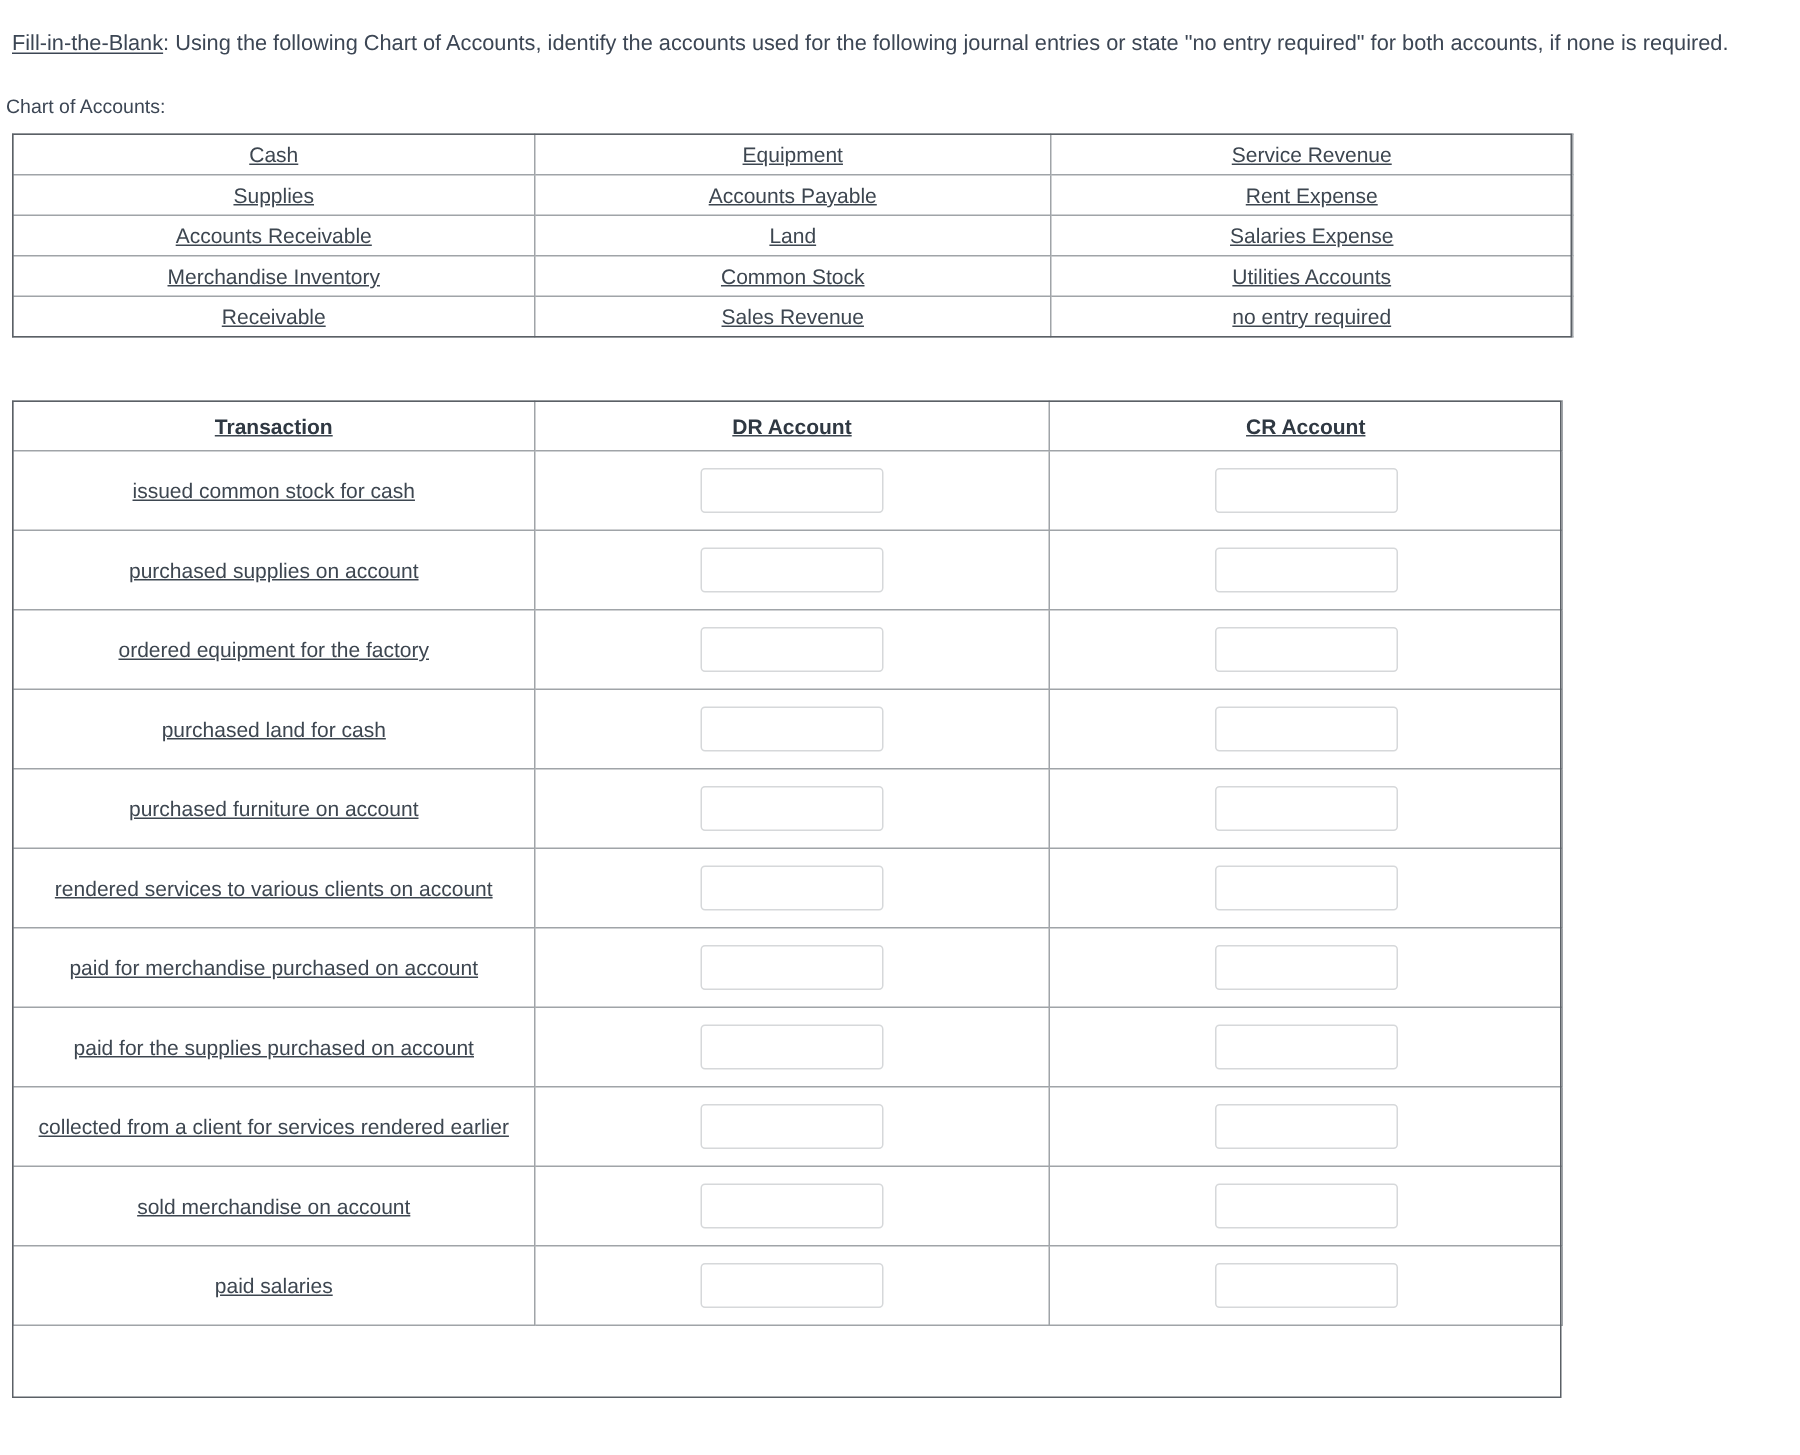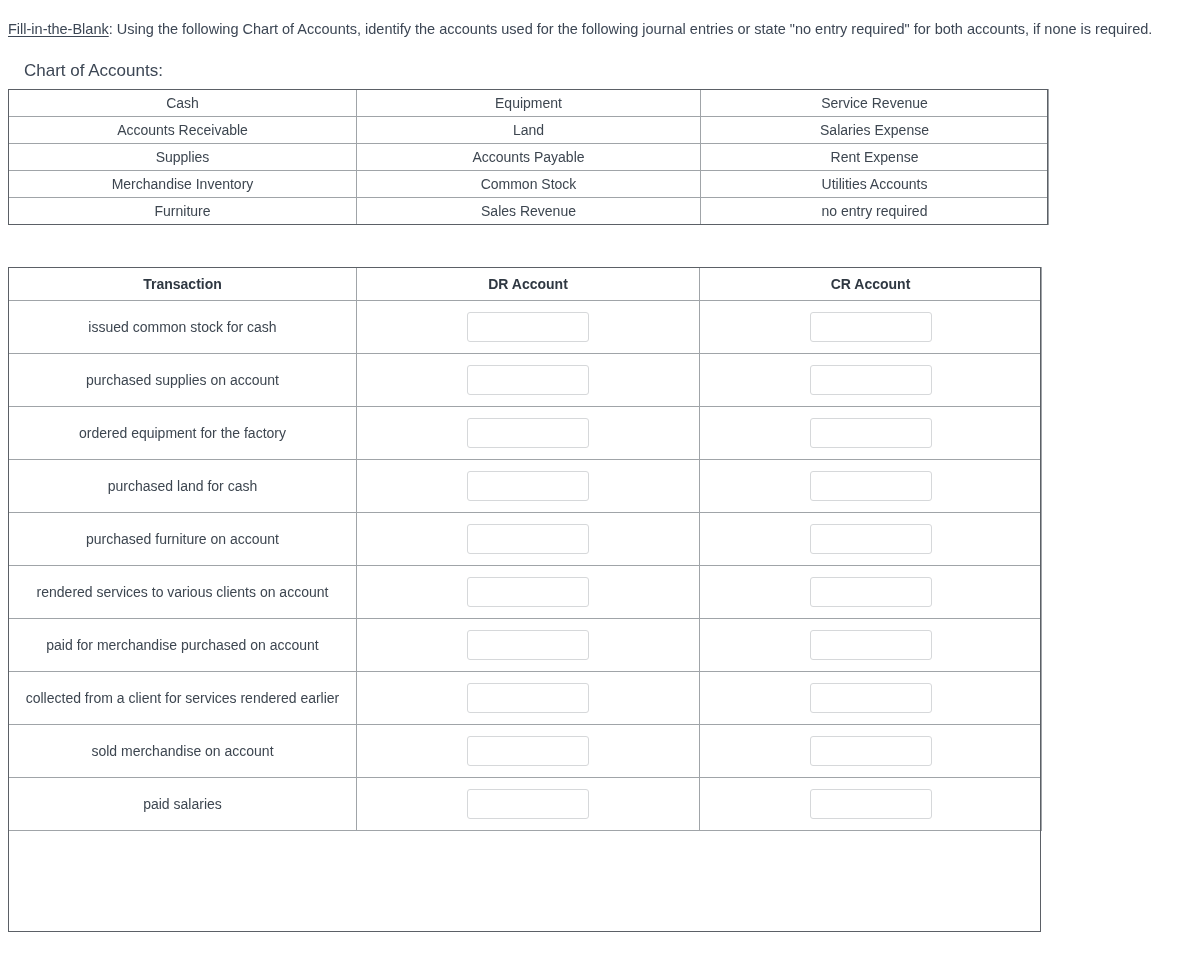--- a/index.html
+++ b/index.html
@@ -31,23 +31,23 @@
     line-height: 21px;
     color: #3c4654;
   }
   .prompt .lead {
     text-decoration: underline;
     text-underline-offset: 2px;
     margin-top: 37px;
   }
   .sublabel {
     position: absolute;
-    left: 24px;
+    left: 4px;
     top: 62px;
-    font-size: 17px;
+    font-size: 13px;
     line-height: 18px;
     color: #3c4654;
   }
 
   
   table.grid {
     position: absolute;
     border-collapse: collapse;
     table-layout: fixed;
     background: #ffffff;
@@ -55,20 +55,21 @@
   table.grid td, table.grid th {
     border: 1px solid #a0a4a8;
     text-align: center;
     vertical-align: middle;
     font-weight: normal;
     color: #3d4650;
   }
   
   table.grid {
     outline: none;
+    text-decoration: underline;
   }
   .frame {
     position: absolute;
     border: 1.6px solid #5b6066;
     box-sizing: border-box;
     pointer-events: none;
   }
 
   
   #coa-table {
@@ -152,36 +153,36 @@
       <col style="width:344px">
       <col style="width:348px">
     </colgroup>
     <tbody>
         <tr>
           <td>Cash</td>
           <td>Equipment</td>
           <td>Service Revenue</td>
         </tr>
         <tr>
+          <td>Supplies</td>
+          <td>Accounts Payable</td>
+          <td>Rent Expense</td>
+        </tr>
+        <tr>
           <td>Accounts Receivable</td>
           <td>Land</td>
           <td>Salaries Expense</td>
         </tr>
         <tr>
-          <td>Supplies</td>
-          <td>Accounts Payable</td>
-          <td>Rent Expense</td>
-        </tr>
-        <tr>
           <td>Merchandise Inventory</td>
           <td>Common Stock</td>
           <td>Utilities Accounts</td>
         </tr>
         <tr>
-          <td>Furniture</td>
+          <td>Receivable</td>
           <td>Sales Revenue</td>
           <td>no entry required</td>
         </tr>
       </tbody>
   </table>
   <div class="frame" id="coa-frame"></div>
 
   <table class="grid" id="txn-table">
     <colgroup>
       <col class="col-txn">
@@ -253,20 +254,29 @@
         <tr>
           <td>paid for merchandise purchased on account</td>
           <td class="answer-cell">
             <input type="text" class="answer-box" value="" style="">
           </td>
           <td class="answer-cell">
             <input type="text" class="answer-box" value="" style="">
           </td>
         </tr>
         <tr>
+          <td>paid for the supplies purchased on account</td>
+          <td class="answer-cell">
+            <input type="text" class="answer-box" value="" style="">
+          </td>
+          <td class="answer-cell">
+            <input type="text" class="answer-box" value="" style="">
+          </td>
+        </tr>
+        <tr>
           <td>collected from a client for services rendered earlier</td>
           <td class="answer-cell">
             <input type="text" class="answer-box" value="" style="">
           </td>
           <td class="answer-cell">
             <input type="text" class="answer-box" value="" style="">
           </td>
         </tr>
         <tr>
           <td>sold merchandise on account</td>

